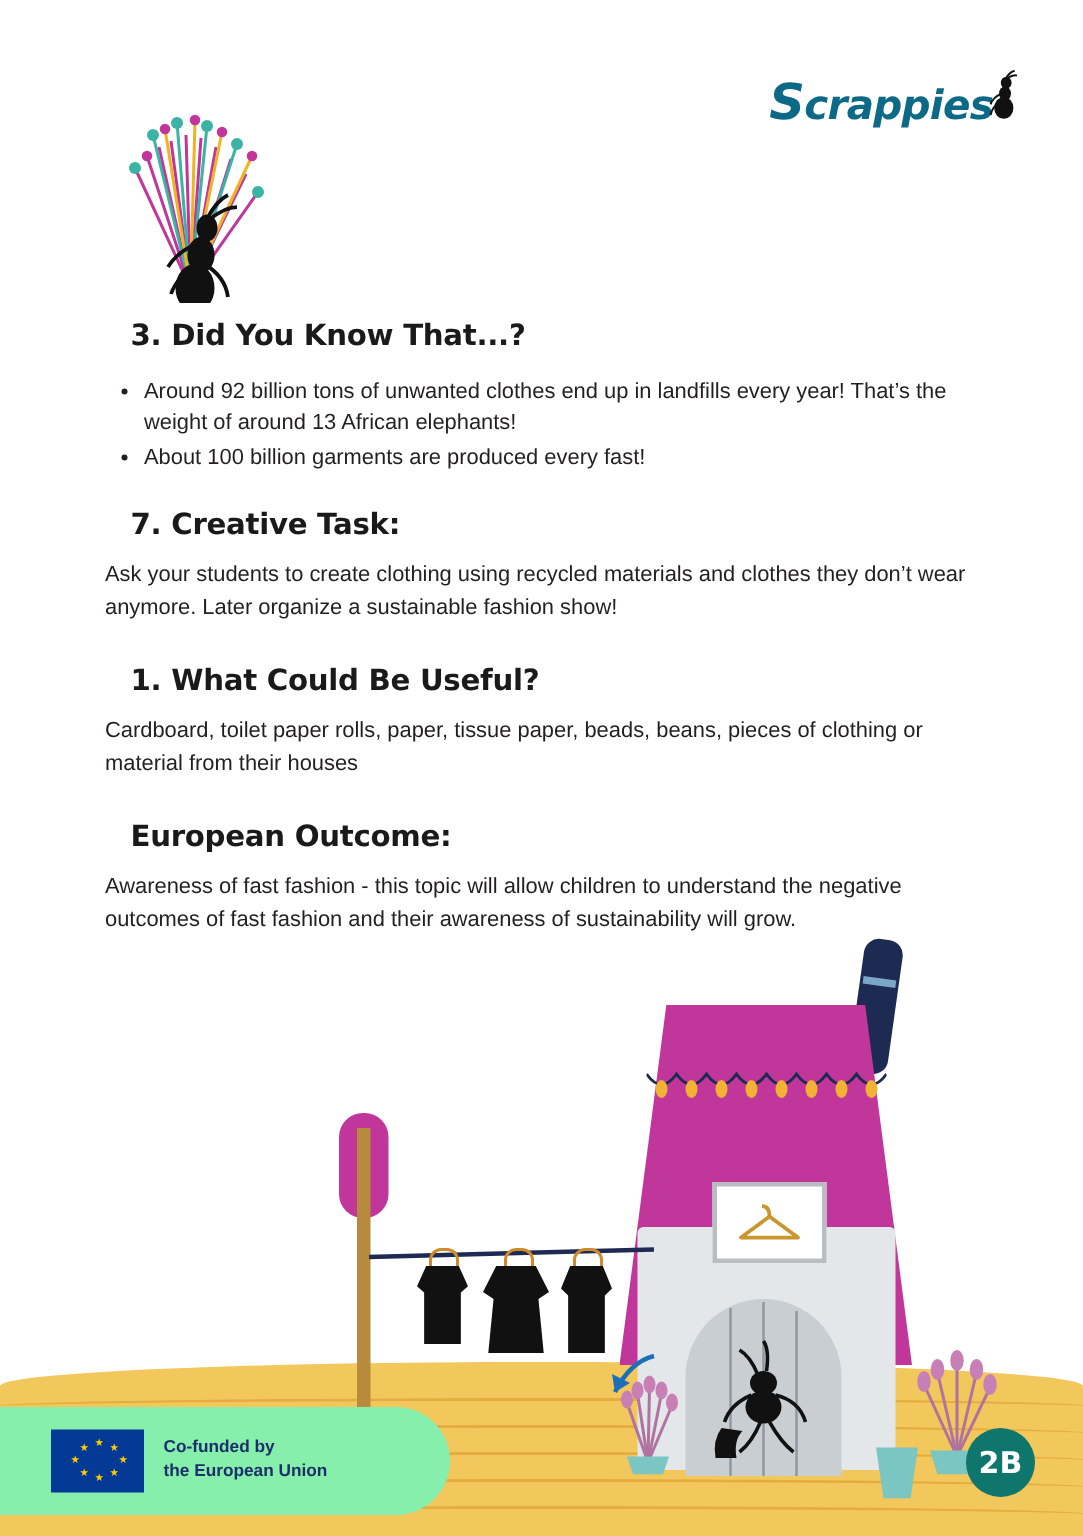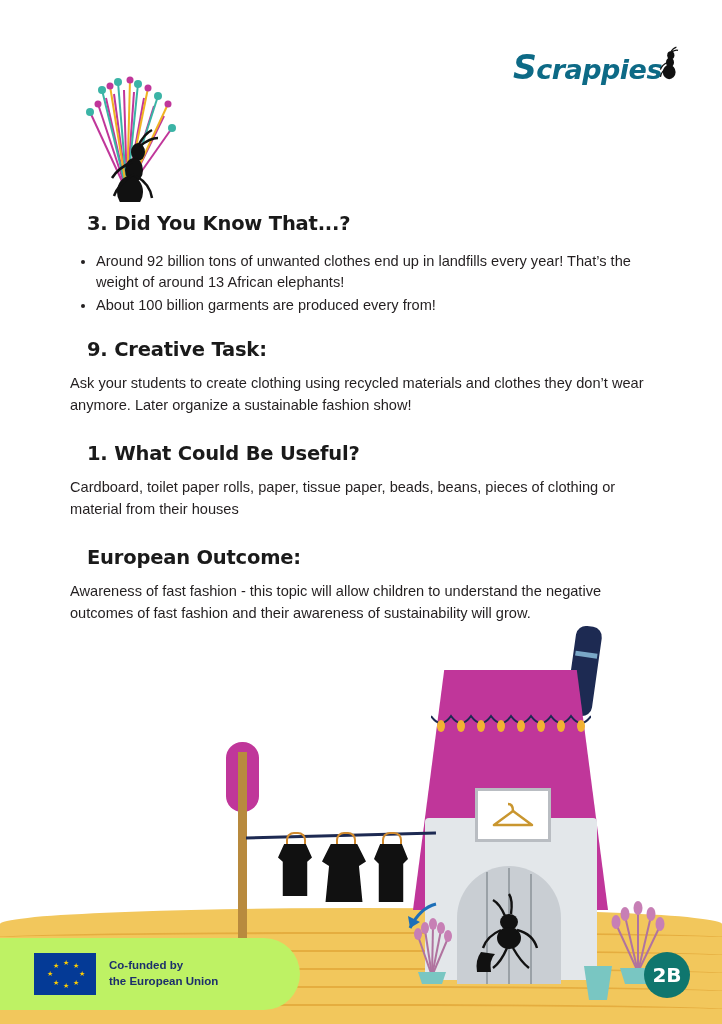--- a/index.html
+++ b/index.html
@@ -259,21 +259,21 @@
     height: 36px;
   }
 
   
   .footer-badge {
     position: absolute;
     left: 0;
     bottom: 14px;
     width: 300px;
     height: 72px;
-    background: #bef264;
+    background: #86efac;
     border-radius: 0 36px 36px 0;
     display: flex;
     align-items: center;
     padding-left: 34px;
     box-sizing: border-box;
   }
   .eu-flag {
     width: 62px;
     height: 42px;
     background: #043a96;
@@ -382,24 +382,24 @@
         <path d="M12 24 q-8 5 -9 12" stroke="#111" stroke-width="1.6" fill="none"></path>
       </g>
     </svg>
   </div>
 
   <div class="content">
 
     <h2 class="section-title title-tight">3. Did You Know That...?</h2>
     <ul class="bullets">
       <li>Around 92 billion tons of unwanted clothes end up in landfills every year! That’s the weight of around 13 African elephants!</li>
-      <li>About 100 billion garments are produced every from!</li>
+      <li>About 100 billion garments are produced every fast!</li>
     </ul>
 
-    <h2 class="section-title title-tight">9. Creative Task:</h2>
+    <h2 class="section-title title-tight">7. Creative Task:</h2>
     <p class="body-text gap-lg">Ask your students to create clothing using recycled materials and clothes they don’t wear anymore. Later organize a sustainable fashion show!</p>
 
     <h2 class="section-title title-tight">1. What Could Be Useful?</h2>
     <p class="body-text gap-lg">Cardboard, toilet paper rolls, paper, tissue paper, beads, beans, pieces of clothing or material from their houses</p>
 
     <h2 class="section-title title-tight">European Outcome:</h2>
     <p class="body-text block">Awareness of fast fashion - this topic will allow children to understand the negative outcomes of fast fashion and their awareness of sustainability will grow.</p>
 
   </div>
 

